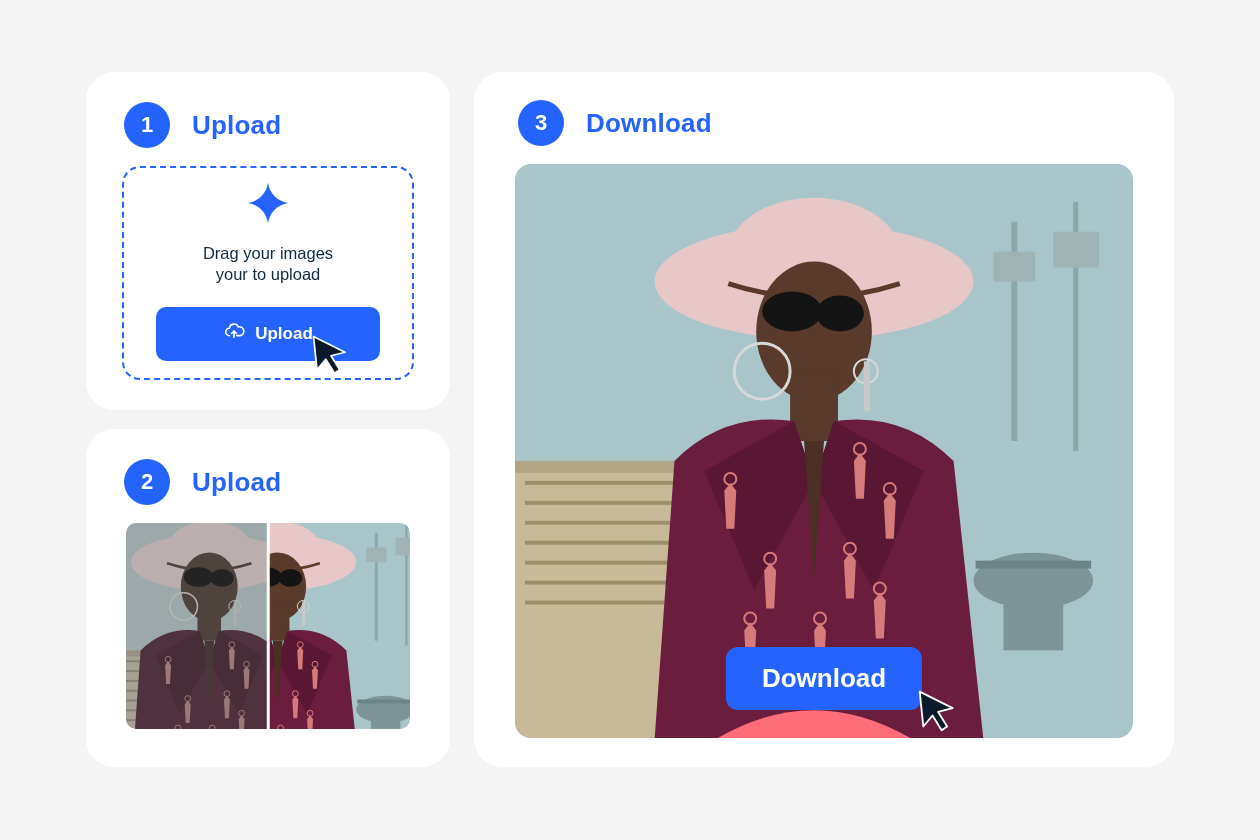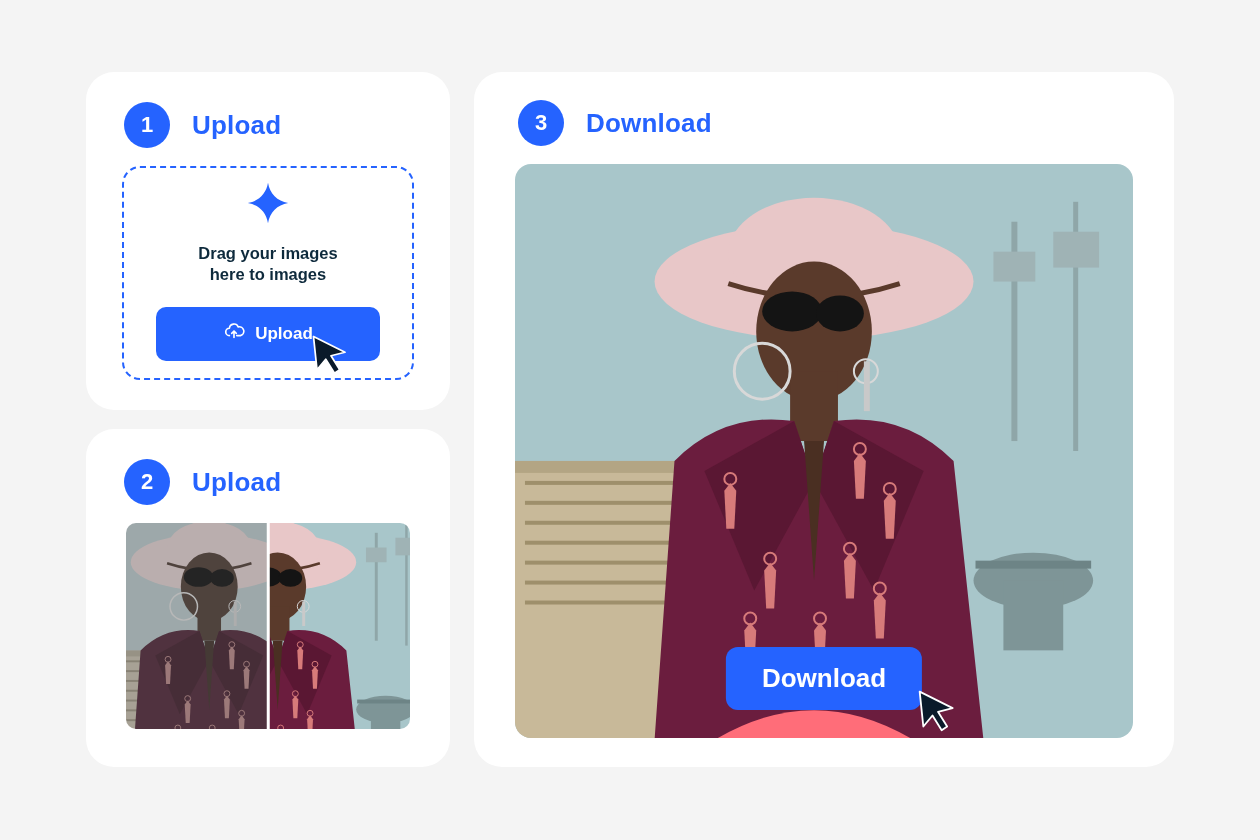--- a/index.html
+++ b/index.html
@@ -90,21 +90,21 @@
     margin: 0 12px;
   }
   .sparkle-wrap {
     color: #2563ff;
     margin-top: -4px;
   }
   .drop-text {
     text-align: center;
     color: #0e2a3c;
     font-size: 16.5px;
-    font-weight: 700;
+    font-weight: 400;
     line-height: 1.25;
     margin-top: 4px;
   }
   .upload-btn {
     margin-top: 12px;
     background: #2563ff;
     color: #ffffff;
     border: none;
     border-radius: 10px;
     width: 224px;
@@ -278,21 +278,21 @@
     <div class="step-title">Upload</div>
   </div>
   <div class="dropzone">
     <span class="sparkle-wrap">
       <svg width="44" height="44" viewBox="0 0 48 48">
           <use href="#sparkle"></use>
         </svg>
     </span>
     <div class="drop-text">
       <div>Drag your images</div>
-      <div>here to images</div>
+      <div>your to upload</div>
     </div>
     <button class="upload-btn">
       <span>
         <svg width="22" height="20" viewBox="0 0 24 20">
             <use href="#cloud-upload"></use>
           </svg>
       </span>
       <span>Upload</span>
     </button>
   </div>

